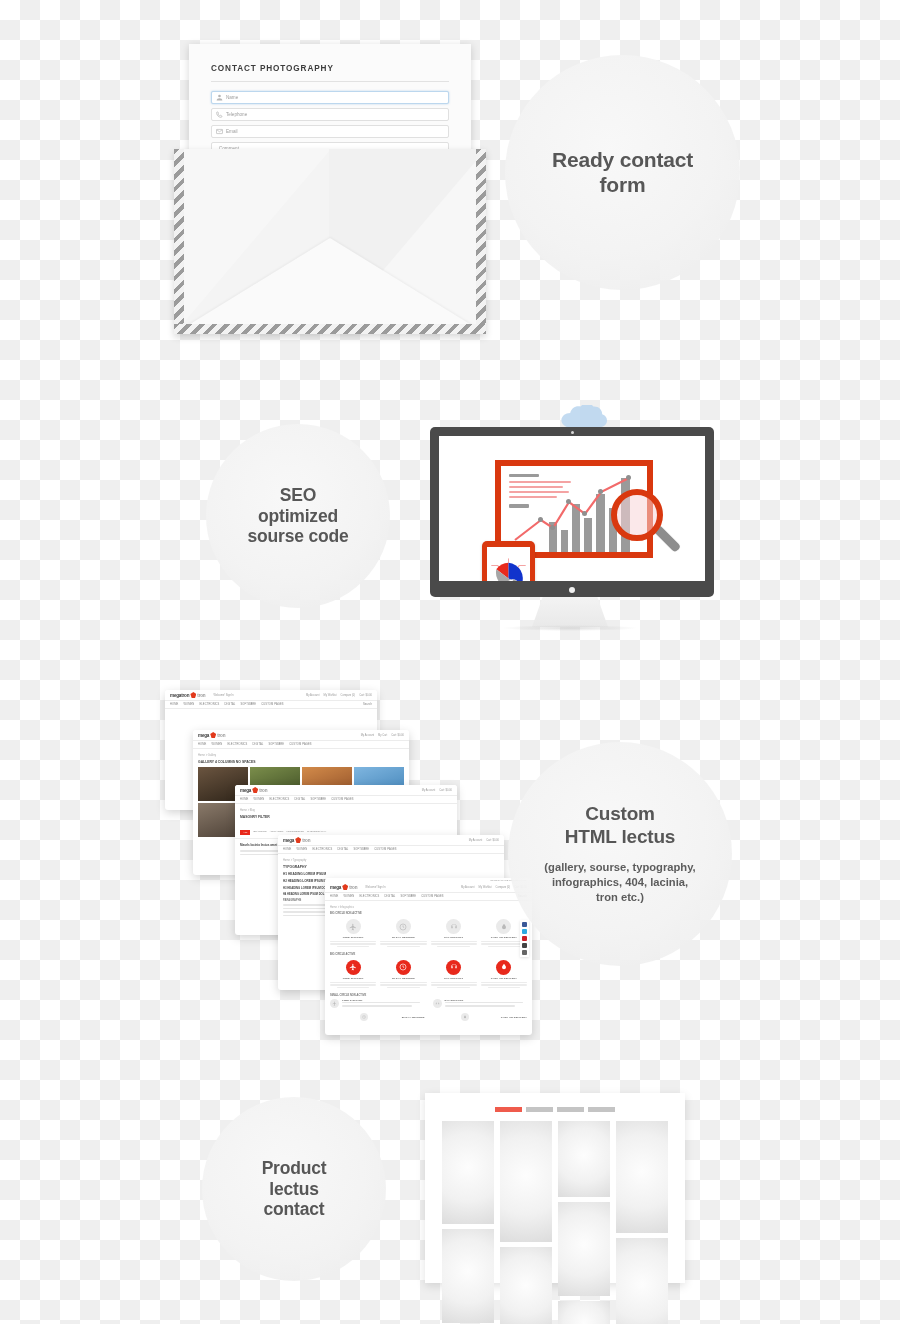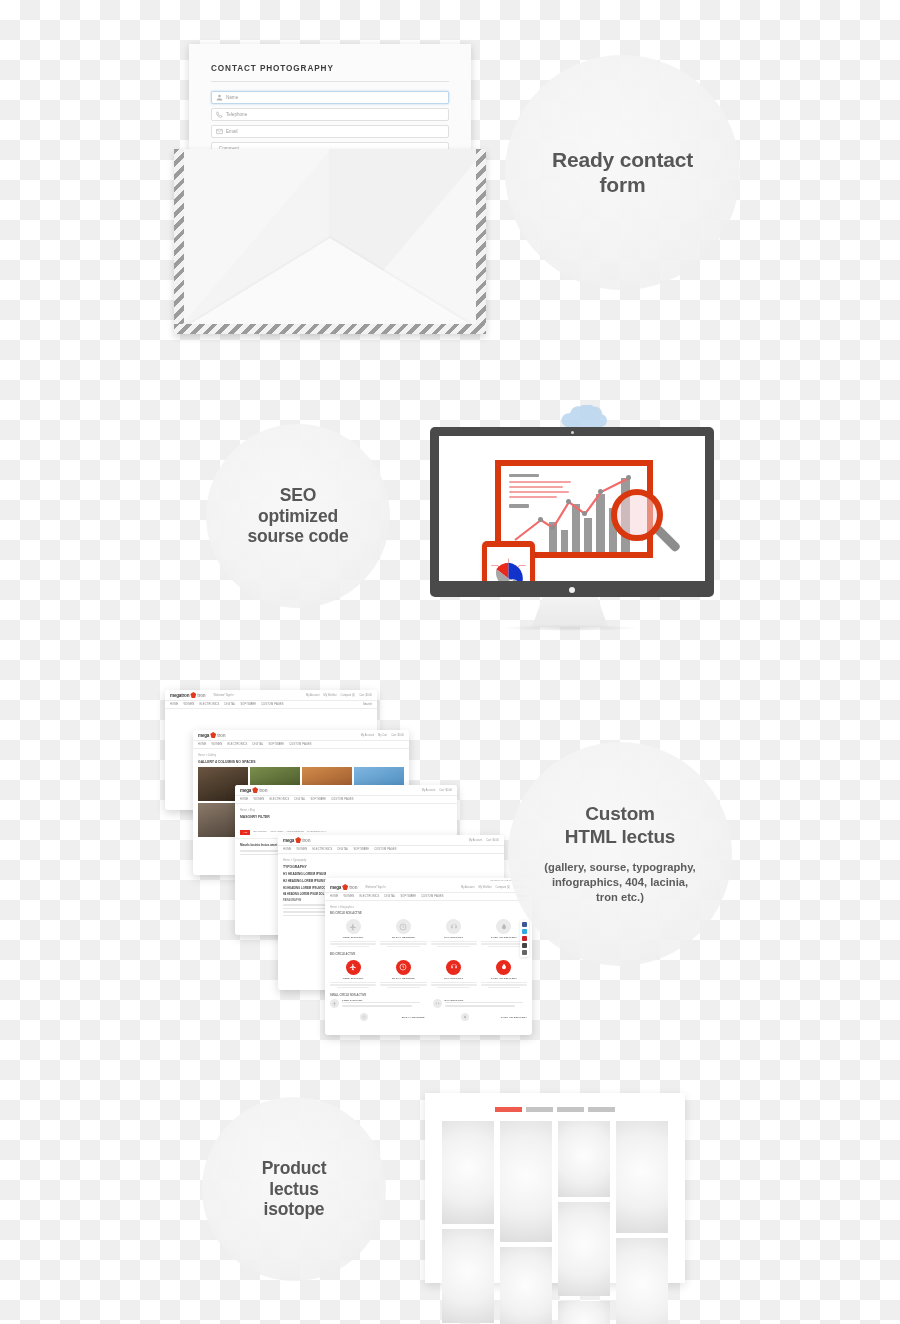--- a/index.html
+++ b/index.html
@@ -750,21 +750,21 @@
       <div>(gallery, sourse, typography,</div>
       <div>infographics, 404, lacinia,</div>
       <div>tron etc.)</div>
     </div>
   </div>
 
   <div class="circle-badge" id="badge-product">
     <div class="circle-title">
       <div>Product</div>
       <div>lectus</div>
-      <div>isotope</div>
+      <div>contact</div>
     </div>
   </div>
 
   <div id="isotope-block">
     <div class="iso-frame">
       <div class="iso-tabs">
         <div class="iso-tab active"></div>
         <div class="iso-tab"></div>
         <div class="iso-tab"></div>
         <div class="iso-tab"></div>

